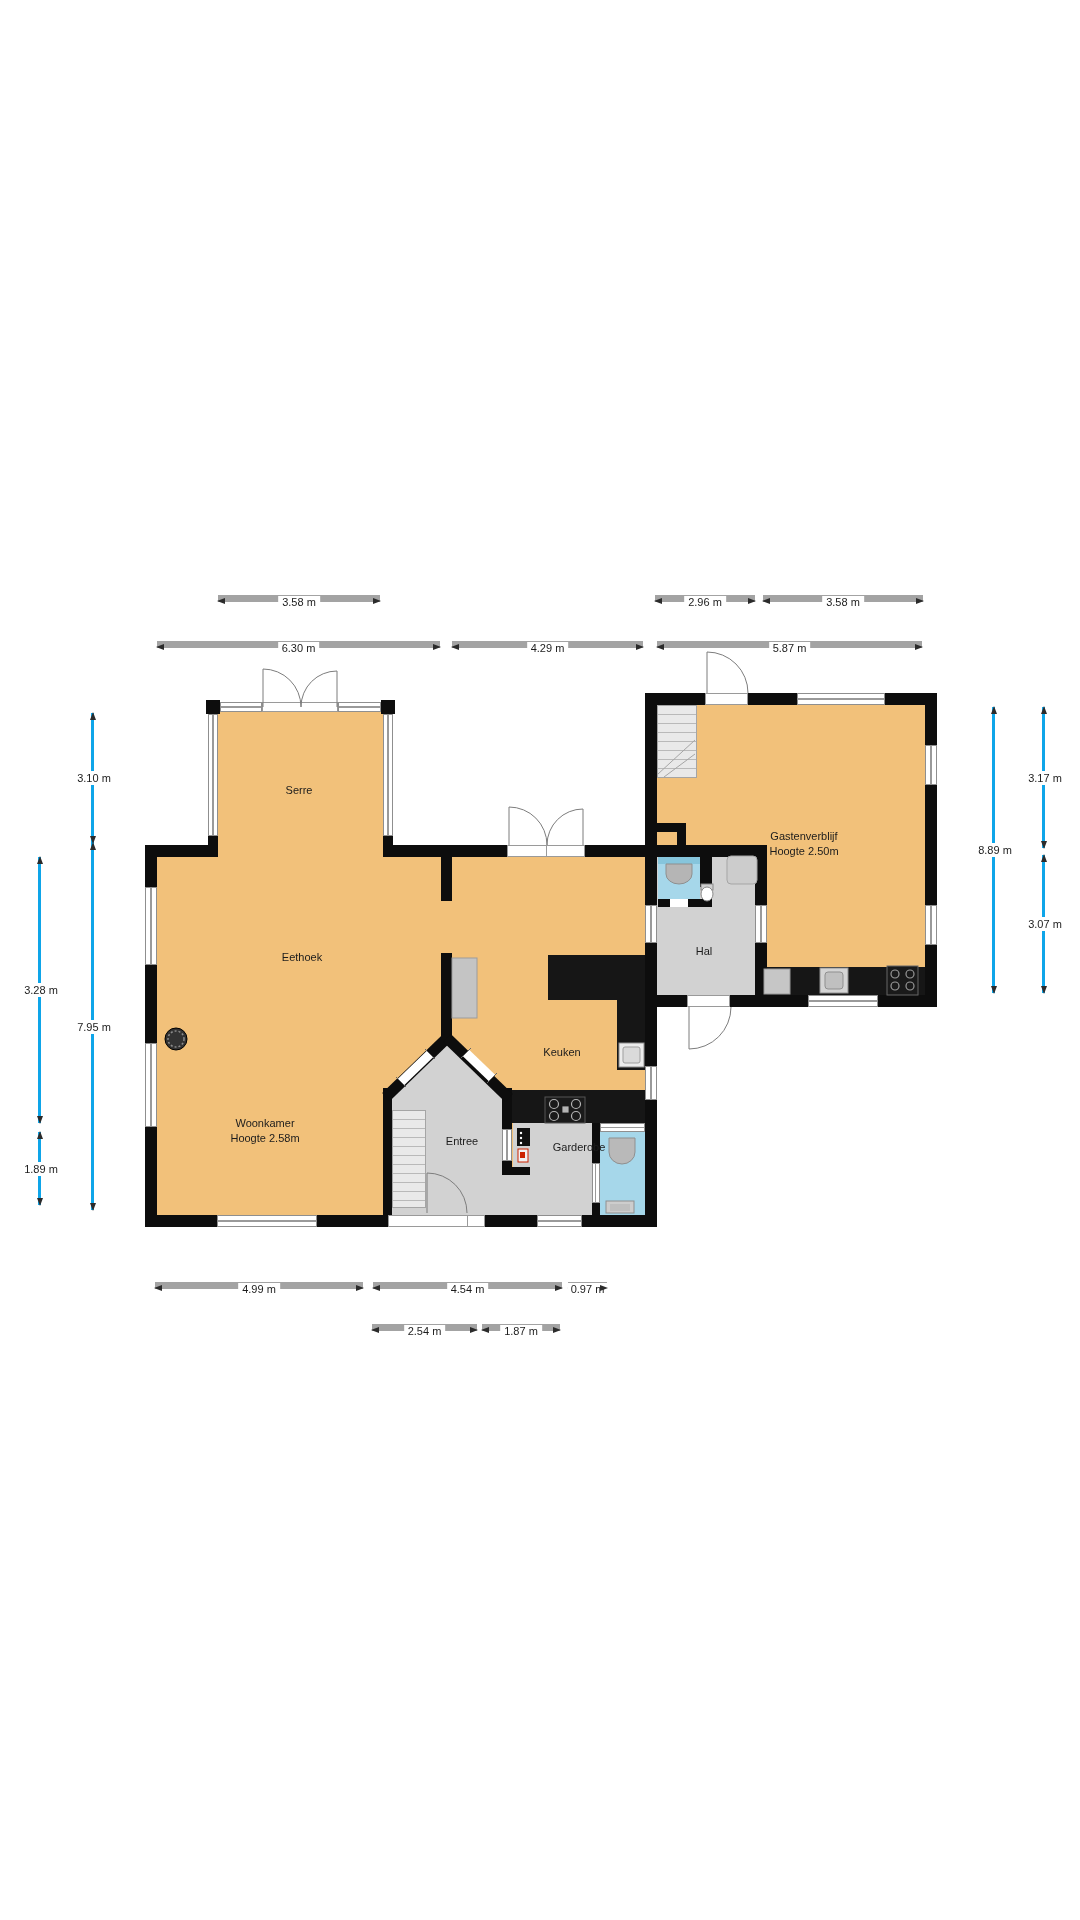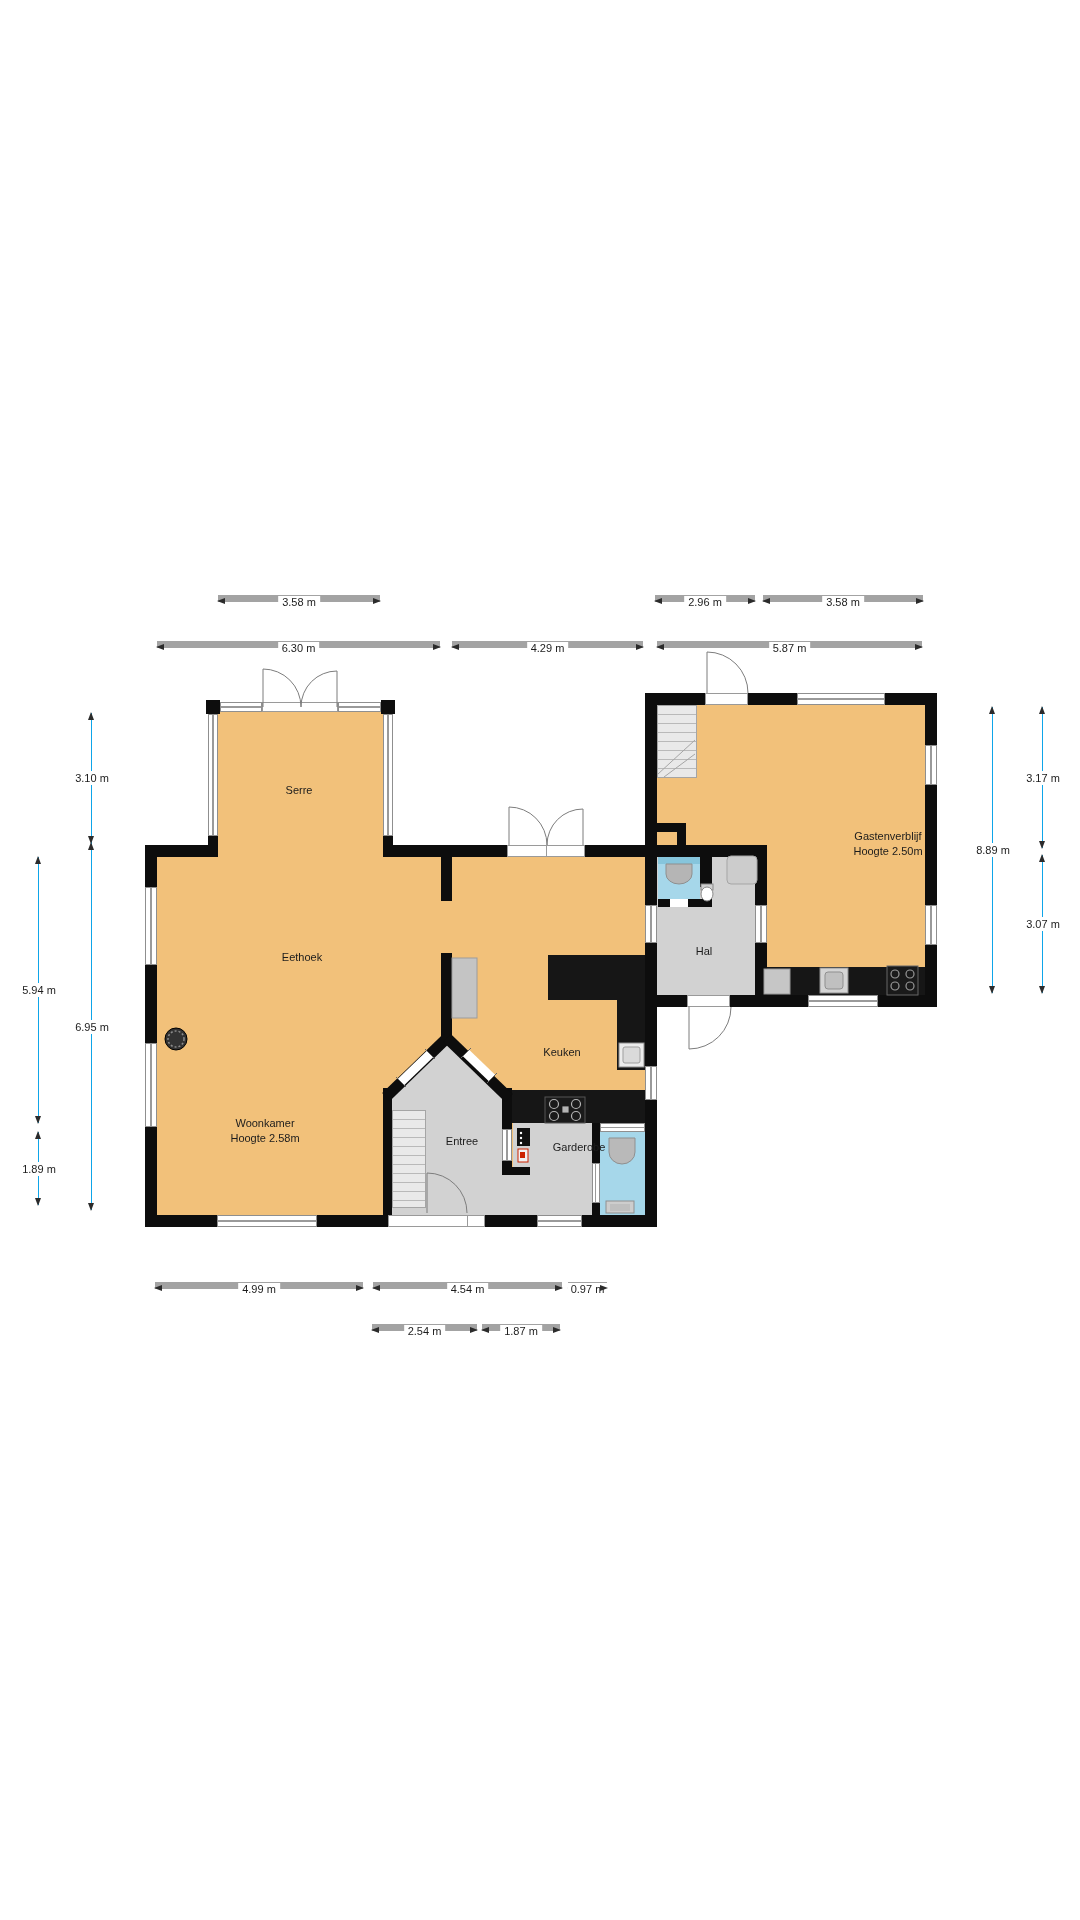--- a/index.html
+++ b/index.html
@@ -19,21 +19,21 @@
   .gap{position:absolute;background:#fff;}
   .stairs{position:absolute;box-sizing:border-box;border:1px solid #a5a5a5;
           background:repeating-linear-gradient(to bottom,#e9e9e9 0 8px,#b9b9b9 8px 9px);}
   .room-label{position:absolute;transform:translate(-50%,-50%);font-size:11px;color:#1c1c1c;
               text-align:center;white-space:nowrap;line-height:15px;}
   .dim-h{position:absolute;height:0;border-top:7px solid #a3a3a3;}
   .dim-h::before{content:"";position:absolute;left:-1px;top:-4px;width:0;height:0;
       border-top:3.5px solid transparent;border-bottom:3.5px solid transparent;border-right:8px solid #2b2b2b;}
   .dim-h::after{content:"";position:absolute;right:-1px;top:-4px;width:0;height:0;
       border-top:3.5px solid transparent;border-bottom:3.5px solid transparent;border-left:8px solid #2b2b2b;}
-  .dim-v{position:absolute;width:0;border-left:1px solid #0ea5e9;}
+  .dim-v{position:absolute;width:0;border-left:3px solid #0ea5e9;}
   .dim-v::before{content:"";position:absolute;top:-1px;left:-4px;width:0;height:0;
       border-left:3.5px solid transparent;border-right:3.5px solid transparent;border-bottom:8px solid #2b2b2b;}
   .dim-v::after{content:"";position:absolute;bottom:-1px;left:-4px;width:0;height:0;
       border-left:3.5px solid transparent;border-right:3.5px solid transparent;border-top:8px solid #2b2b2b;}
   .dlab{position:absolute;background:#fff;padding:0 4px;font-size:11px;color:#1c1c1c;white-space:nowrap;}
   .dim-h .dlab{left:50%;top:0;transform:translate(-50%,-50%);}
   .dim-v .dlab{top:50%;left:0;transform:translate(-50%,-50%);padding:1px 3px;}
   svg{position:absolute;left:0;top:0;}
 </style>
 </head>
@@ -204,21 +204,21 @@
   </div>
   <div class="room-label" style="left:462px;top:1141px;">
     <span>Entree</span>
   </div>
   <div class="room-label" style="left:563px;top:1147px;margin-left:16px;">
     <span>Garderobe</span>
   </div>
   <div class="room-label" style="left:704px;top:951px;">
     <span>Hal</span>
   </div>
-  <div class="room-label" style="left:888px;top:844px;text-align:center;">
+  <div class="room-label" style="left:804px;top:844px;text-align:center;">
     <div>Gastenverblijf</div>
     <div>Hoogte 2.50m</div>
   </div>
 
   <div class="dim-h" style="left:218px;top:595px;width:162px;">
     <span class="dlab">3.58 m</span>
     </div>
   <div class="dim-h" style="left:655px;top:595px;width:100px;">
     <span class="dlab">2.96 m</span>
     </div>
@@ -232,24 +232,24 @@
     <span class="dlab">4.29 m</span>
     </div>
   <div class="dim-h" style="left:657px;top:641px;width:265px;">
     <span class="dlab">5.87 m</span>
     </div>
 
   <div class="dim-v" style="left:91px;top:713px;height:130px;">
     <span class="dlab">3.10 m</span>
     </div>
   <div class="dim-v" style="left:91px;top:843px;height:367px;">
-    <span class="dlab">6.95 m</span>
+    <span class="dlab">7.95 m</span>
     </div>
   <div class="dim-v" style="left:38px;top:857px;height:266px;">
-    <span class="dlab">5.94 m</span>
+    <span class="dlab">3.28 m</span>
     </div>
   <div class="dim-v" style="left:38px;top:1132px;height:73px;">
     <span class="dlab">1.89 m</span>
     </div>
 
   <div class="dim-v" style="left:992px;top:707px;height:286px;">
     <span class="dlab">8.89 m</span>
     </div>
   <div class="dim-v" style="left:1042px;top:707px;height:141px;">
     <span class="dlab">3.17 m</span>

